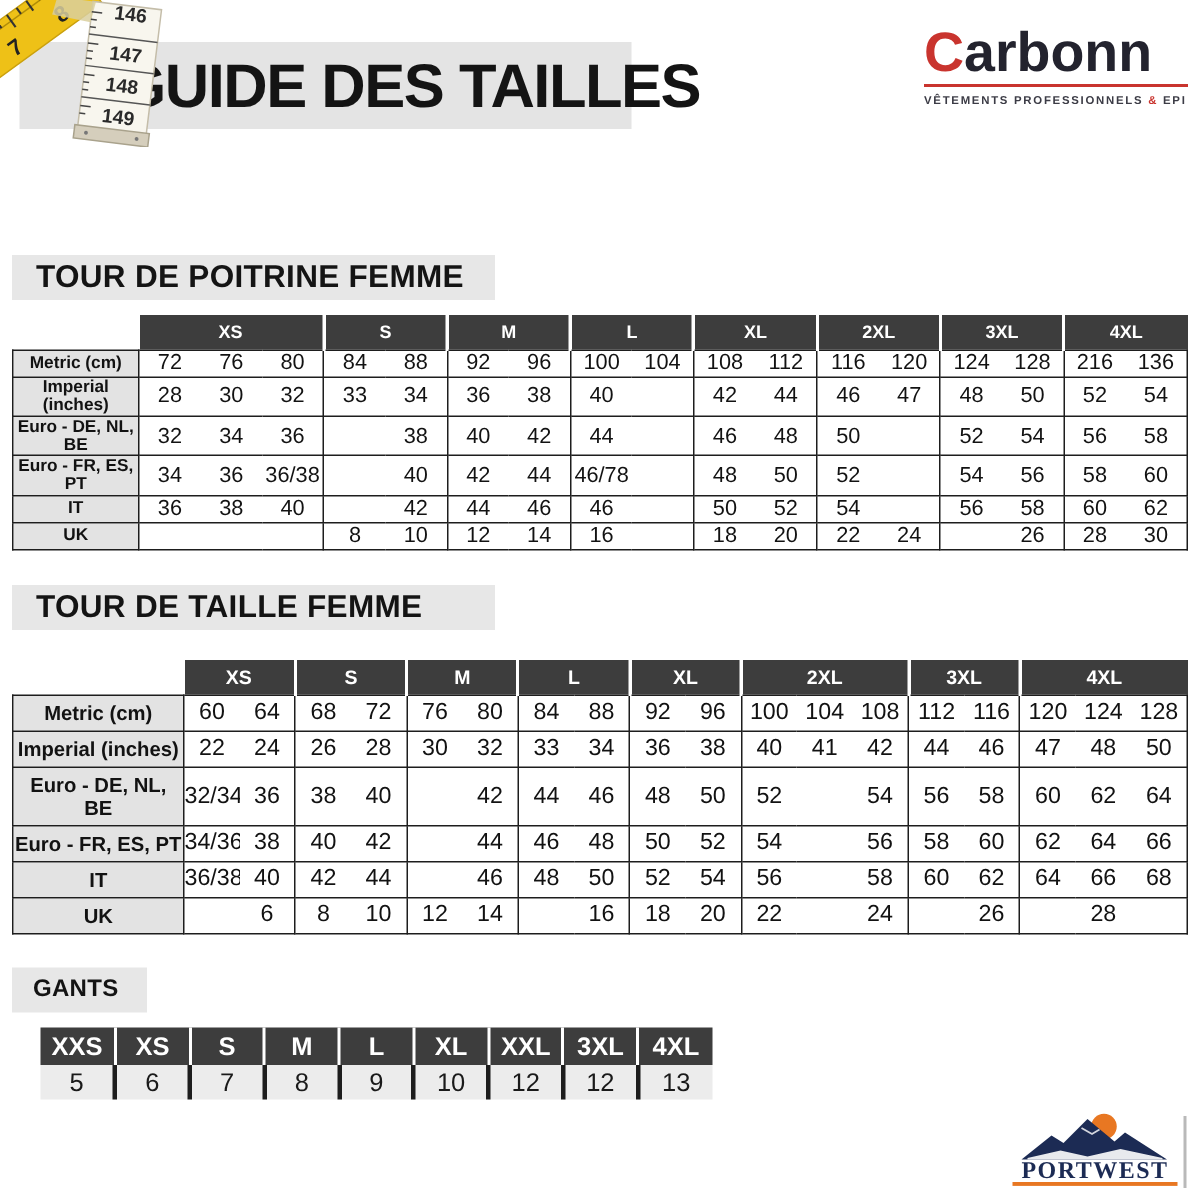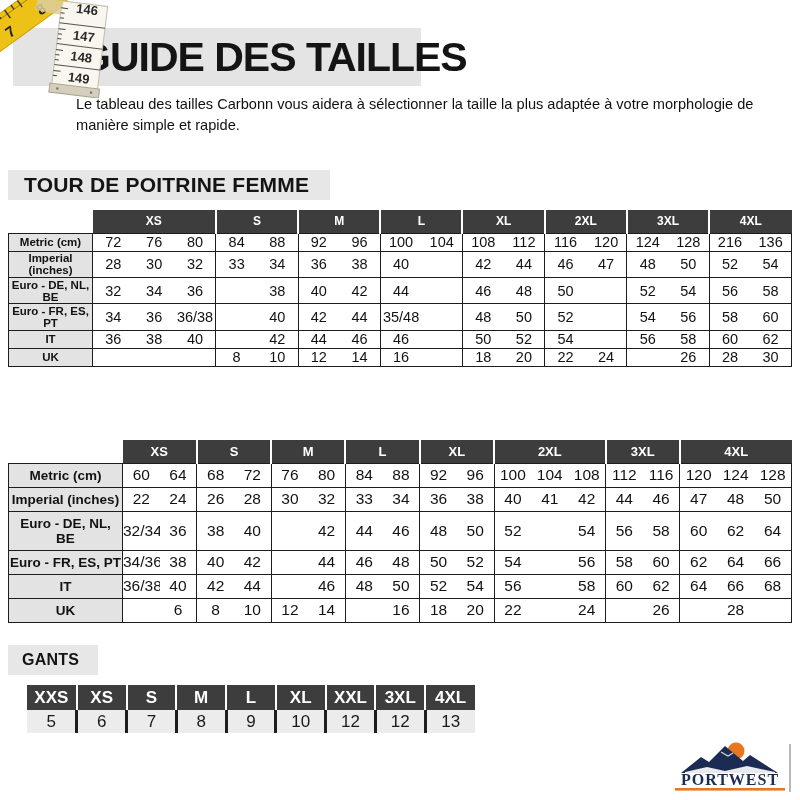--- a/index.html
+++ b/index.html
@@ -126,25 +126,32 @@
       <text x="86" y="12" font-size="13" font-weight="bold" fill="#2a2a2a" text-anchor="middle">146</text>
       <text x="86" y="39" font-size="13" font-weight="bold" fill="#2a2a2a" text-anchor="middle">147</text>
       <text x="86" y="60" font-size="13" font-weight="bold" fill="#2a2a2a" text-anchor="middle">148</text>
       <text x="86" y="81" font-size="13" font-weight="bold" fill="#2a2a2a" text-anchor="middle">149</text>
       <rect x="58" y="85" width="50" height="9" fill="#d5cebc" stroke="#a9a28c" stroke-width="1"></rect>
       <circle cx="66" cy="89.5" r="1.3" fill="#777"></circle>
         <circle cx="100" cy="89.5" r="1.3" fill="#777"></circle>
     </g>
   </svg>
 
-
-  <p id="description">Le tableau des tailles Carbonn vous aidera à sélectionner la taille la plus adaptée à votre morphologie de manière simple et rapide.</p>
+  <div id="brand">
+    <div class="wordmark"><span class="initial">C</span><span>arbonn</span></div>
+    <div class="rule"></div>
+    <div class="tagline"><span>VÊTEMENTS PROFESSIONNELS</span> <span class="amp">&amp;</span> <span>EPI</span></div>
+  </div>
+
 
   <div class="section-bar" id="section-poitrine">
     <span>TOUR DE POITRINE FEMME</span>
+  </div>
+  <div class="section-bar" id="section-taille">
+    <span>TOUR DE TAILLE FEMME</span>
   </div>
   <div class="section-bar" id="section-gants">
     <span>GANTS</span>
   </div>
 
   <div class="size-table-wrap" id="table-poitrine">
       <table class="size">
         <colgroup>
           <col style="width: 84px;">
           <col>
@@ -241,21 +248,21 @@
           </tr>
           <tr>
             <th class="rowlabel">Euro - FR, ES, PT</th>
             <td>34</td>
             <td>36</td>
             <td class="gb">36/38</td>
             <td></td>
             <td class="gb">40</td>
             <td>42</td>
             <td class="gb">44</td>
-            <td>35/48</td>
+            <td>46/78</td>
             <td class="gb"></td>
             <td>48</td>
             <td class="gb">50</td>
             <td>52</td>
             <td class="gb"></td>
             <td>54</td>
             <td class="gb">56</td>
             <td>58</td>
             <td class="gb">60</td>
           </tr>

